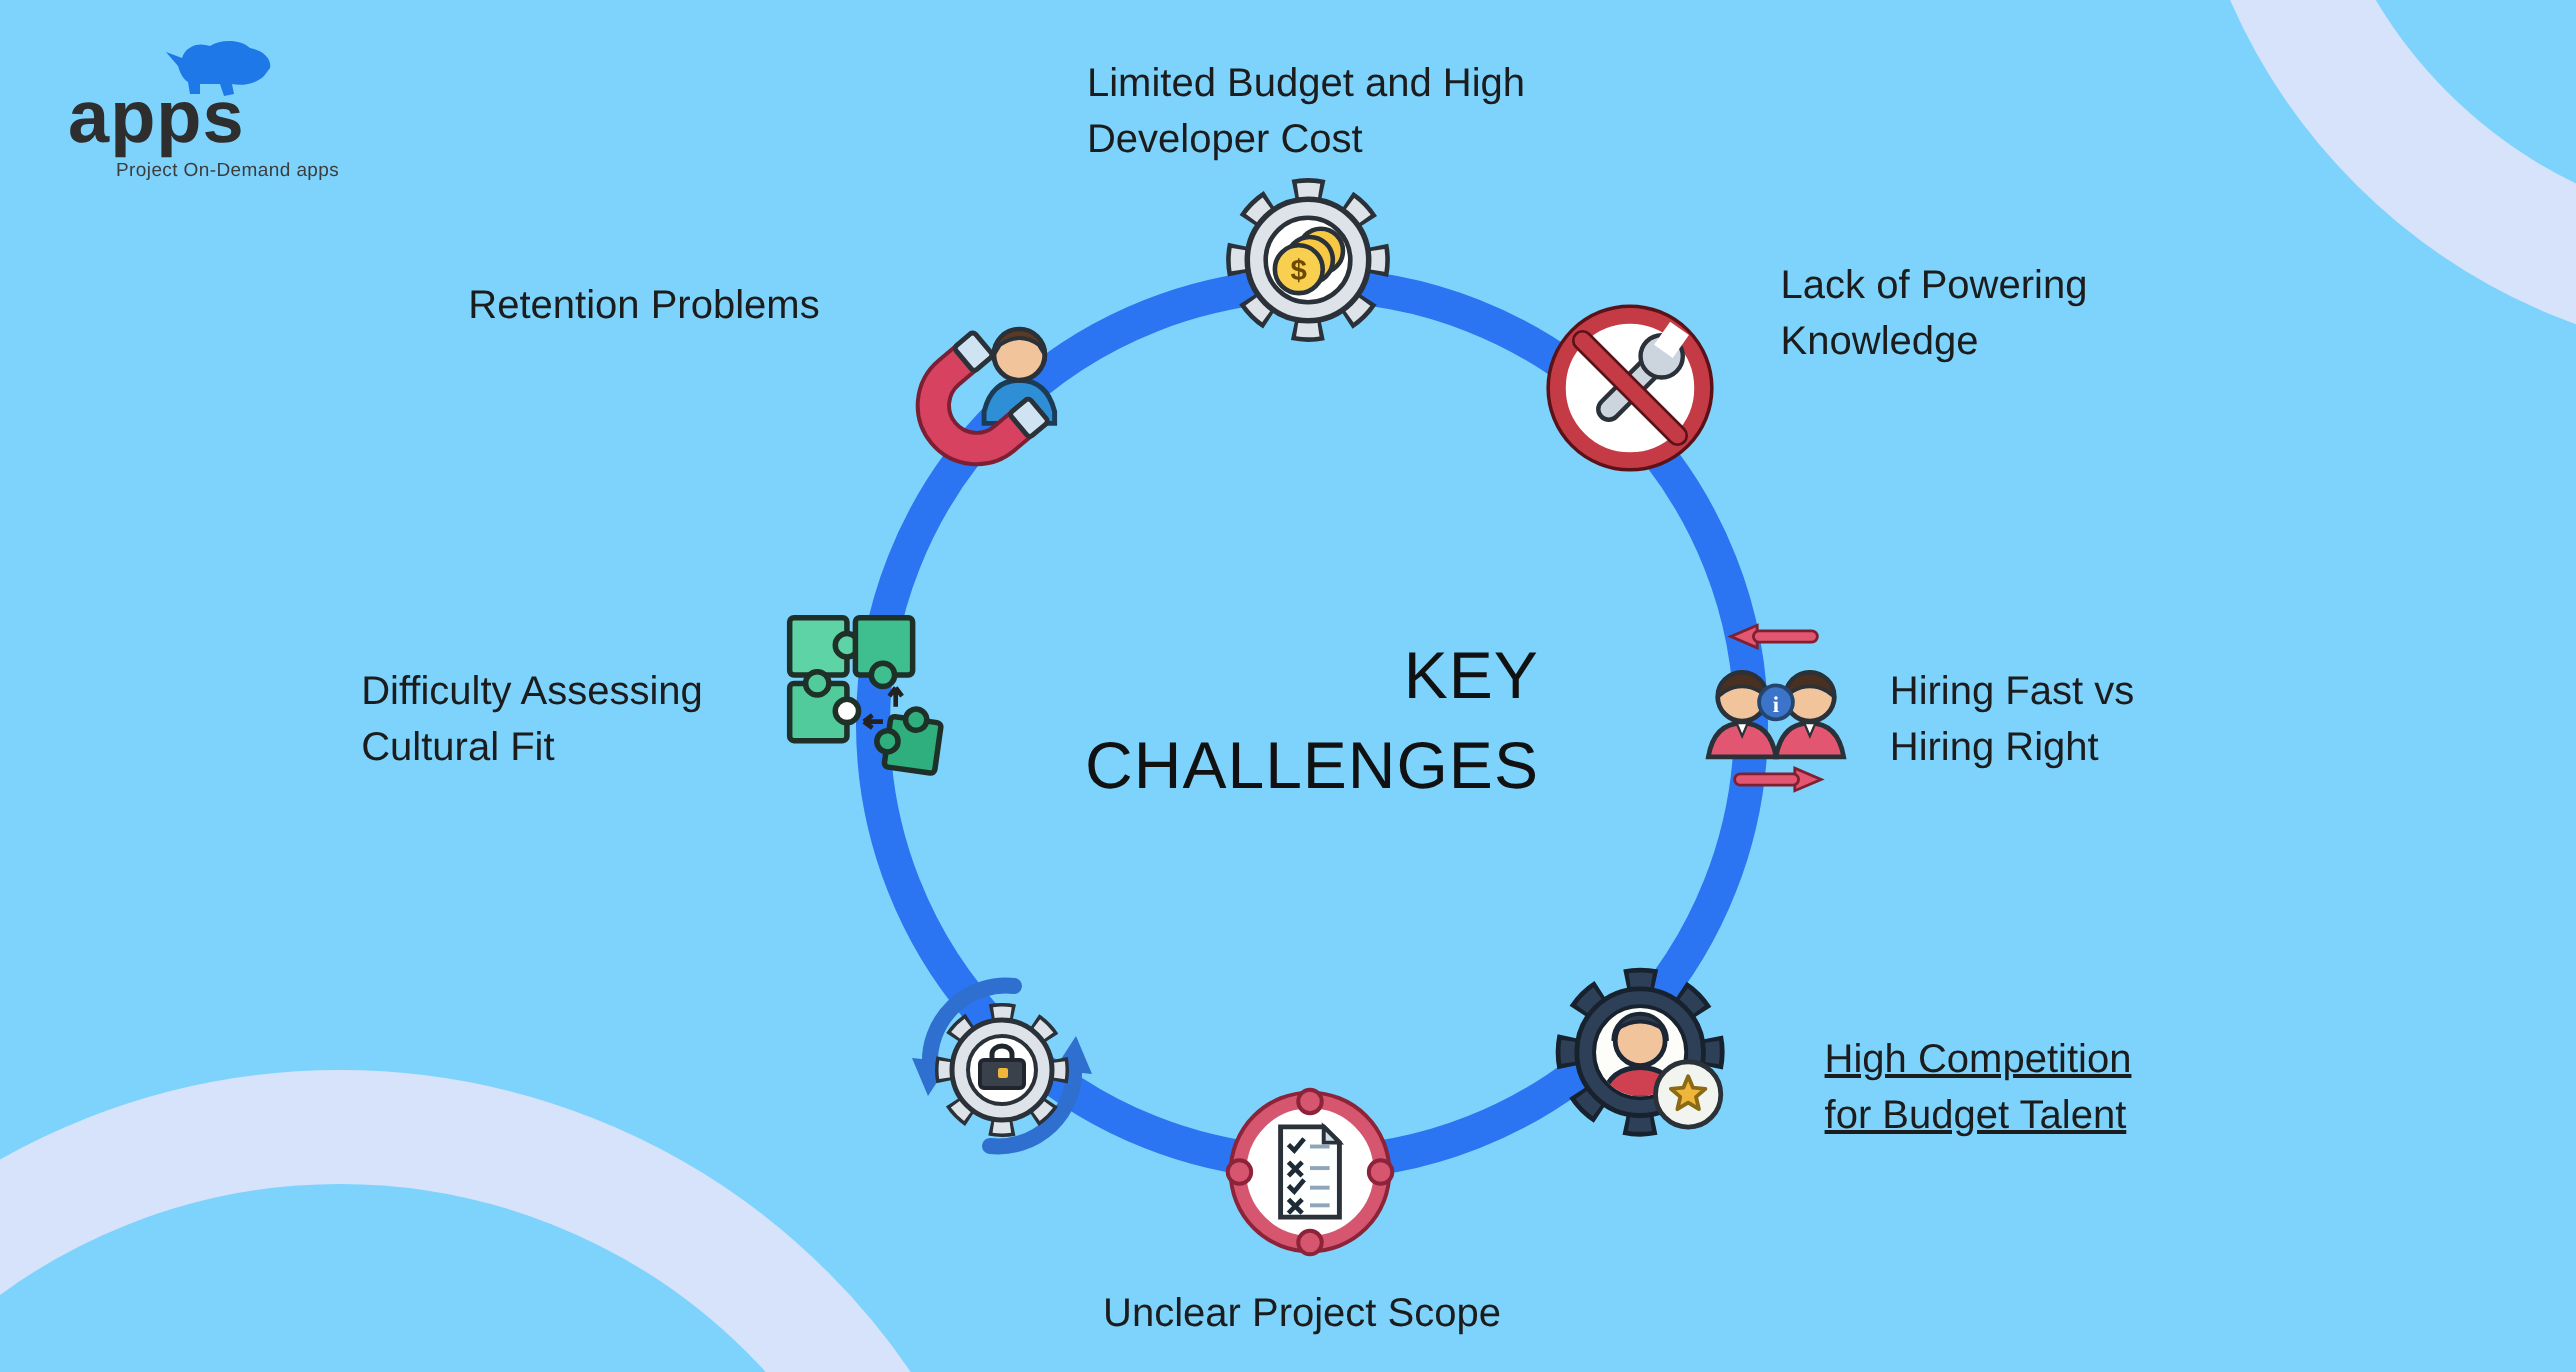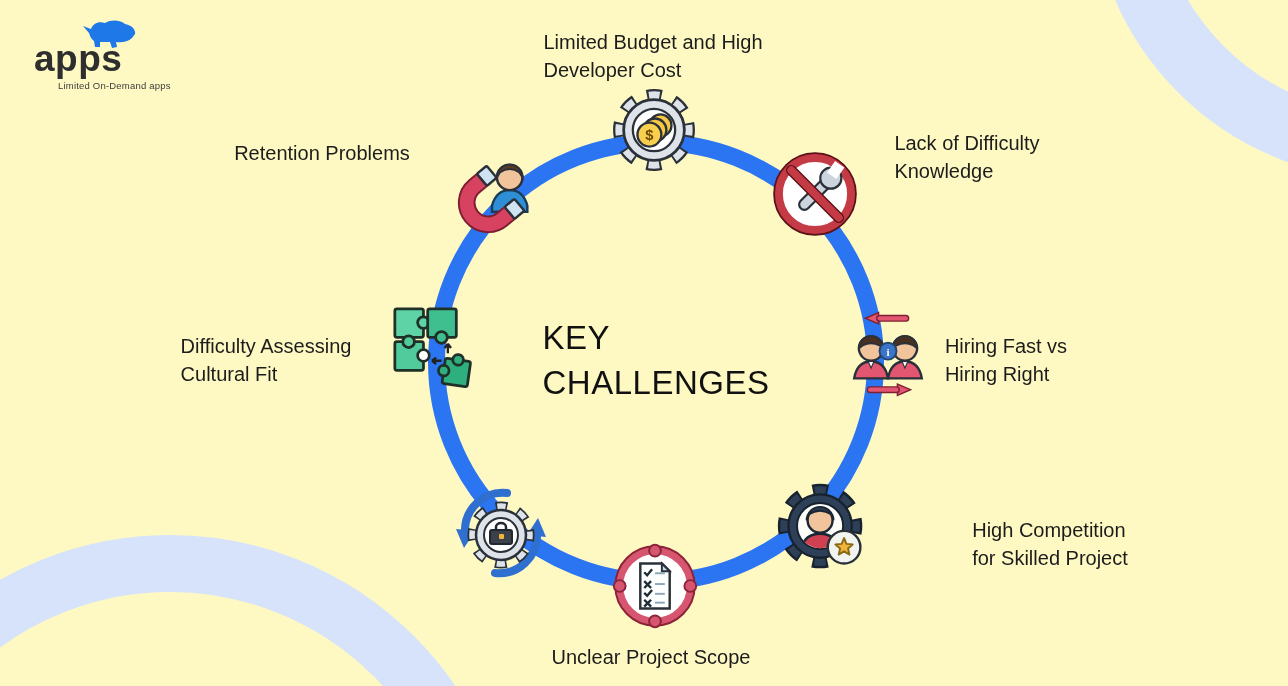--- a/index.html
+++ b/index.html
@@ -1,41 +1,41 @@
 <!DOCTYPE html>
 <html><head>
 <meta charset="utf-8">
 <style>
   html,body{margin:0;padding:0;background:#ffffff;}
   .stage{
     position:relative;width:1288px;height:686px;overflow:hidden;
-    background:#fef9c3;font-family:"Liberation Sans",sans-serif;color:#1c1c1c;
+    background:#7dd3fc;font-family:"Liberation Sans",sans-serif;color:#1c1c1c;
   }
   
   .arc{position:absolute;border-radius:50%;border:65px solid #d6e3fb;background:transparent;}
   .arc-tr{left:1090px;top:-420px;width:470px;height:470px;}
   .arc-bl{left:-175px;top:535px;width:576px;height:576px;border-width:57px;}
   
   .logo{position:absolute;left:34px;top:20px;width:200px;height:80px;}
   .logo-word{position:absolute;left:0;top:18px;font-size:37px;font-weight:700;color:#2e2e2e;letter-spacing:.5px;}
   .logo-rhino{position:absolute;left:48px;top:0px;width:56px;height:30px;}
   .logo-tag{position:absolute;left:24px;top:60px;font-size:9.5px;color:#3c3c3c;letter-spacing:.2px;white-space:nowrap;}
   
   .ring{position:absolute;left:428px;top:134px;width:422px;height:422px;border:17px solid #2b74f2;border-radius:50%;}
   .center-title{
     position:absolute;left:656px;top:360px;transform:translate(-50%,-50%);
-    font-size:33px;line-height:45px;letter-spacing:.5px;color:#111;text-align:left;white-space:nowrap;
+    font-size:33px;line-height:45px;letter-spacing:.5px;color:#111;text-align:right;white-space:nowrap;
   }
   
   .label{position:absolute;transform:translate(-50%,-50%);text-align:left;
     font-size:20px;line-height:28px;color:#1c1c1c;white-space:nowrap;}
   .lb-top{left:653px;top:56px;}
   .lb-tr{left:967px;top:157px;}
   .lb-r{left:1006px;top:360px;}
-  .lb-br{left:1050px;top:544px;}
+  .lb-br{left:989px;top:544px;text-decoration:underline;}
   .lb-b{left:651px;top:657px;}
   .lb-bl{left:323px;top:538px;}
   .lb-l{left:266px;top:360px;}
   .lb-tl{left:322px;top:153px;}
   
   .icon{position:absolute;}
   .icon svg{display:block;width:100%;height:100%;}
   .ic-top{left:608px;top:84px;width:92px;height:92px;}
   .ic-tr{left:771px;top:150px;width:88px;height:88px;}
   .ic-r{left:841px;top:307px;width:94px;height:94px;}
@@ -51,45 +51,45 @@
 <div class="stage">
 
   <div class="arc arc-tr"></div>
   <div class="arc arc-bl"></div>
 
   <div class="logo">
     <div class="logo-word">apps</div>
     <svg class="logo-rhino" viewBox="0 0 56 30">
       <path d="M7,13 L1,6 L9,9 C11,3 17,1 23,3 C29,-1 39,0 43,4 C49,5 54,9 53,14 L50,18 C46,22 39,23 34,22 L35,27 L30,28 L28,22 L18,22 L18,27 L13,27 L12,21 C9,19 8,16 7,13 Z" fill="#1e78e8"></path>
     </svg>
-    <div class="logo-tag">Limited On-Demand apps</div>
+    <div class="logo-tag">Project On-Demand apps</div>
   </div>
 
   <div class="ring"></div>
 
   <div class="center-title">
     <span>KEY</span><br>
     <span>CHALLENGES</span>
   </div>
 
   <div class="label lb-top">
     <span>Limited Budget and High</span><br>
     <span>Developer Cost</span>
   </div>
   <div class="label lb-tr">
-    <span>Lack of Difficulty</span><br>
+    <span>Lack of Powering</span><br>
     <span>Knowledge</span>
   </div>
   <div class="label lb-r">
     <span>Hiring Fast vs</span><br>
     <span>Hiring Right</span>
   </div>
   <div class="label lb-br">
     <span>High Competition</span><br>
-    <span>for Skilled Project</span>
+    <span>for Budget Talent</span>
   </div>
   <div class="label lb-b">
     <span>Unclear Project Scope</span>
   </div>
   <div class="label lb-l">
     <span>Difficulty Assessing</span><br>
     <span>Cultural Fit</span>
   </div>
   <div class="label lb-tl">
     <span>Retention Problems</span>

